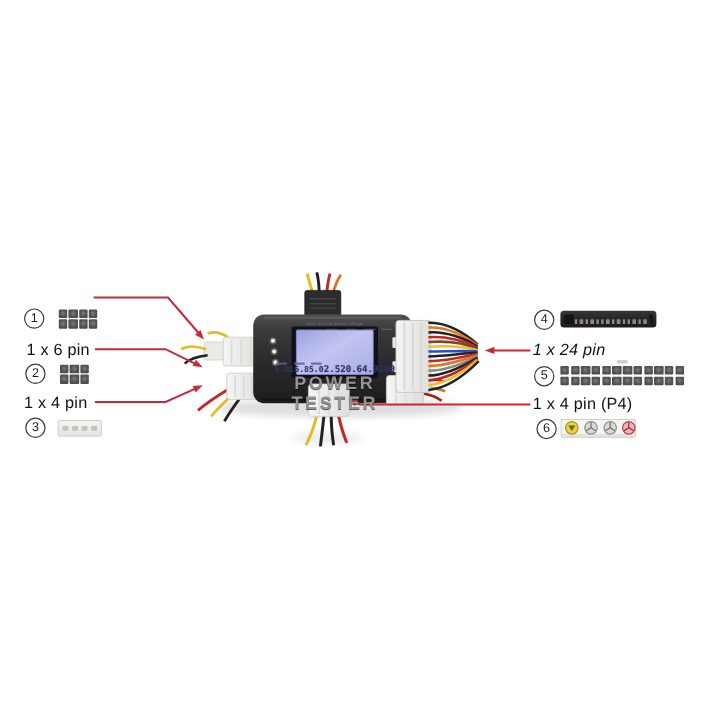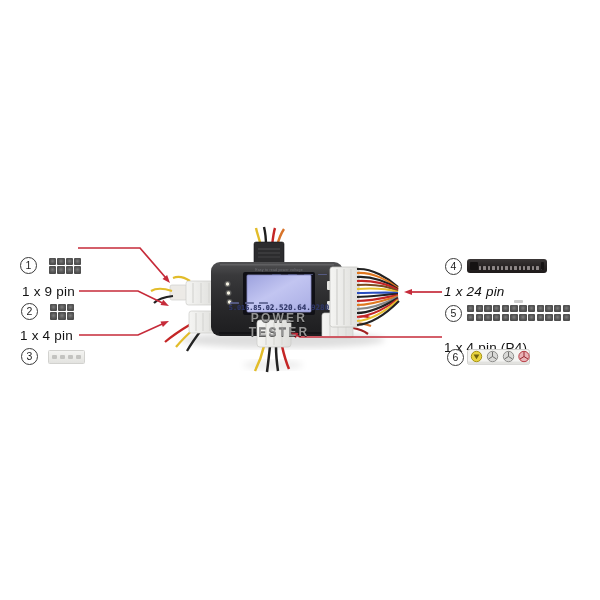--- a/index.html
+++ b/index.html
@@ -36,21 +36,21 @@
   .clip{width:9px;height:3px;background:#cdcdcd;border-radius:1px;}
   
   .lcd{display:flex;flex-direction:row;justify-content:center;}
   .lcd-row{display:flex;justify-content:space-evenly;align-items:flex-end;}
   .lcd-cell{display:flex;flex-direction:column;align-items:center;gap:1px;}
   .lcd-tag{width:9px;height:1.8px;background:#5b608e;border-radius:.5px;opacity:.85;}
   .lcd-val{font-family:"DejaVu Sans Mono",monospace;font-weight:700;color:#2e3566;
            line-height:1;text-shadow:0 0 1px rgba(46,53,102,.4);}
   .r1 .lcd-val{font-size:6.8px;}
   .r2 .lcd-val{font-size:7.6px;margin-top:28px;}
-  .brand{font-size:12px;font-weight:700;letter-spacing:2.2px;color:#949494;
+  .brand{font-size:15px;font-weight:700;letter-spacing:2.2px;color:#949494;
          text-align:center;text-shadow:0 1px 0 rgba(0,0,0,.6);}
   .microprint{font-size:3.5px;color:#73737a;text-align:center;letter-spacing:.2px;
               white-space:nowrap;overflow:hidden;}
 </style>
 </head>
 <body>
 
 <div id="stage">
 
   <svg class="abs" style="left:0;top:0" width="600" height="600" viewBox="0 0 600 600">
@@ -237,21 +237,21 @@
       <span class="pin"></span>
       <span class="pin"></span>
       <span class="pin"></span>
       <span class="pin"></span>
       <span class="pin"></span>
       <span class="pin"></span>
       <span class="pin"></span>
       <span class="pin"></span>
     </div>
 
-  <div class="abs lbl" style="left:22px;top:284px;">1 x 9 pin</div>
+  <div class="abs lbl" style="left:22px;top:284px;">1 x 6 pin</div>
 
   <div class="abs badge" style="left:21px;top:303px;">2</div>
   <div class="abs pin-grid pin-sm" style="left:50px;top:304px;grid-template-columns:repeat(3,7.2px);">
       <span class="pin"></span>
       <span class="pin"></span>
       <span class="pin"></span>
       <span class="pin"></span>
       <span class="pin"></span>
       <span class="pin"></span>
     </div>
@@ -309,21 +309,21 @@
       <span class="pin"></span>
       <span class="pin"></span>
       <span class="pin"></span>
       <span class="pin"></span>
       <span class="pin"></span>
       <span class="pin"></span>
       <span class="pin"></span>
       <span class="pin"></span>
     </div>
 
-  <div class="abs lbl" style="left:444px;top:340px;">1 x 4 pin (P4)</div>
+  <div class="abs lbl" style="left:444px;top:329px;">1 x 4 pin (P4)</div>
 
   <div class="abs badge" style="left:447px;top:349px;">6</div>
   <div class="abs" style="left:467px;top:349px;">
     <svg width="63" height="18" viewBox="0 0 63 18">
       <rect x="0.5" y="0.5" width="62" height="15" rx="2" fill="#f4f4f2" stroke="#cfcfcd"></rect>
       <rect x="1" y="12.5" width="61" height="3" fill="#e2e2df"></rect>
       <g stroke-width="1">
         <circle cx="9.5" cy="7.5" r="5.2" fill="#e8d33e" stroke="#a89518"></circle>
         <polygon points="9.5,10.2 6.6,5.6 12.4,5.6" fill="#6f6210"></polygon>
         <circle cx="25.5" cy="7.5" r="5.2" fill="#d9d9d7" stroke="#8f8f8d"></circle>

